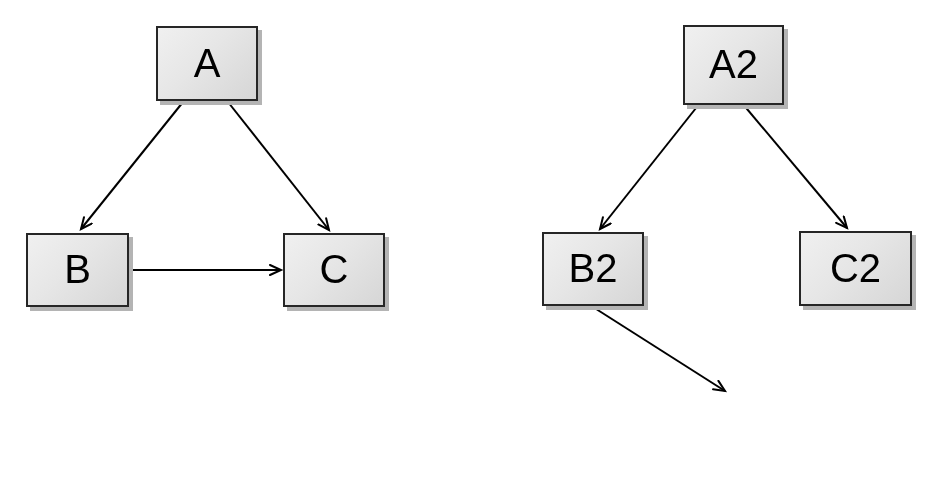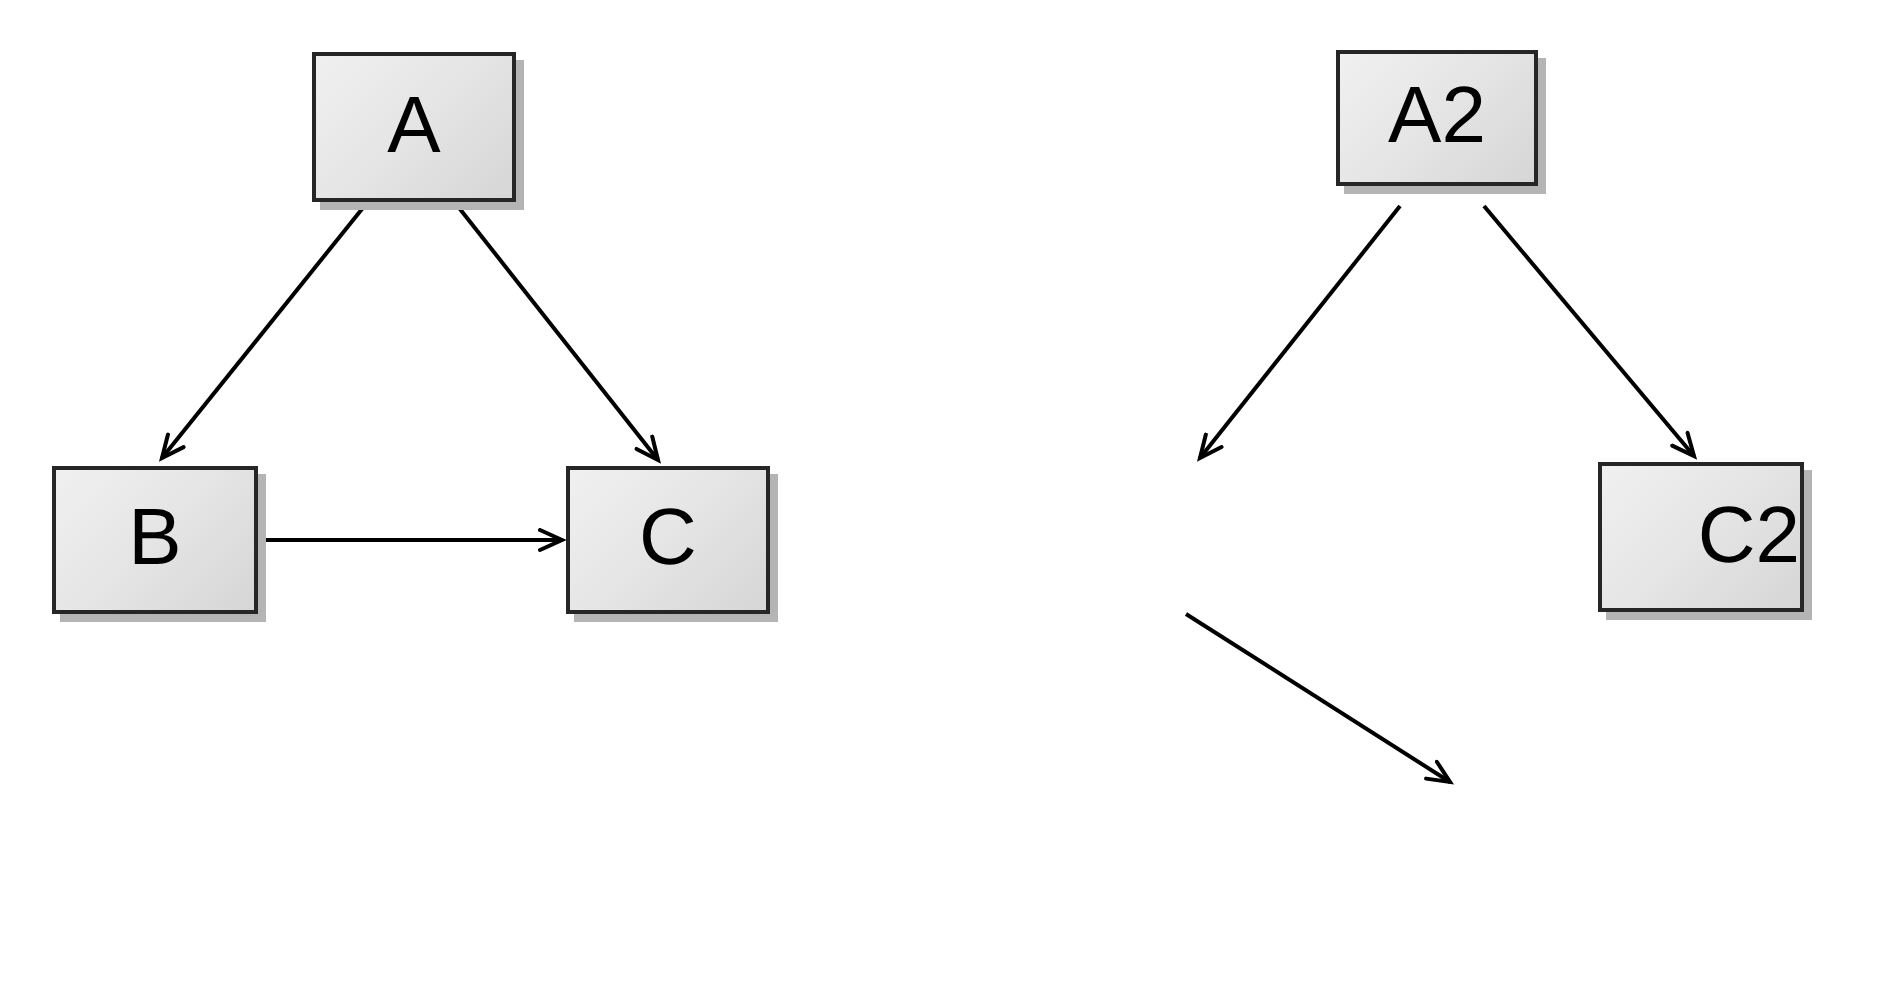--- a/index.html
+++ b/index.html
@@ -35,23 +35,23 @@
     font-size: 40px;
     line-height: 1;
     user-select: none;
   }
   .node .label { transform: translateY(-1px); }
   
   #node-a  { left: 156px; top:  26px; width: 102px; height: 75px; }
   #node-b  { left:  26px; top: 233px; width: 103px; height: 74px; }
   #node-c  { left: 283px; top: 233px; width: 102px; height: 74px; }
   
-  #node-a2 { left: 668px; top:  25px; width: 101px; height: 68px; }
+  #node-a2 { left: 683px; top:  25px; width: 101px; height: 80px; }
   #node-b2 { left: 542px; top: 232px; width: 102px; height: 74px; }
-  #node-c2 { left: 799px; top: 231px; width: 103px; height: 75px; justify-content: flex-end; }
+  #node-c2 { left: 799px; top: 231px; width: 113px; height: 75px; }
   #node-c3 { left: 677px; top: 393px; width: 101px; height: 75px; }
 </style>
 </head>
 <body>
 
 <div id="stage">
 
   <svg id="edge-layer" viewBox="0 0 940 504" xmlns="http://www.w3.org/2000/svg">
     <defs>
       <marker id="arrow" markerUnits="userSpaceOnUse" markerWidth="16" markerHeight="14" refX="12" refY="6" orient="auto">
@@ -74,17 +74,20 @@
   <div class="node" id="node-b">
     <span class="label">B</span>
   </div>
   <div class="node" id="node-c">
     <span class="label">C</span>
   </div>
 
   <div class="node" id="node-a2">
     <span class="label">A2</span>
   </div>
+  <div class="node" id="node-b2">
+    <span class="label">B2</span>
+  </div>
   <div class="node" id="node-c2">
     <span class="label">C2</span>
   </div>
 
 </div>
 
 </body></html>

